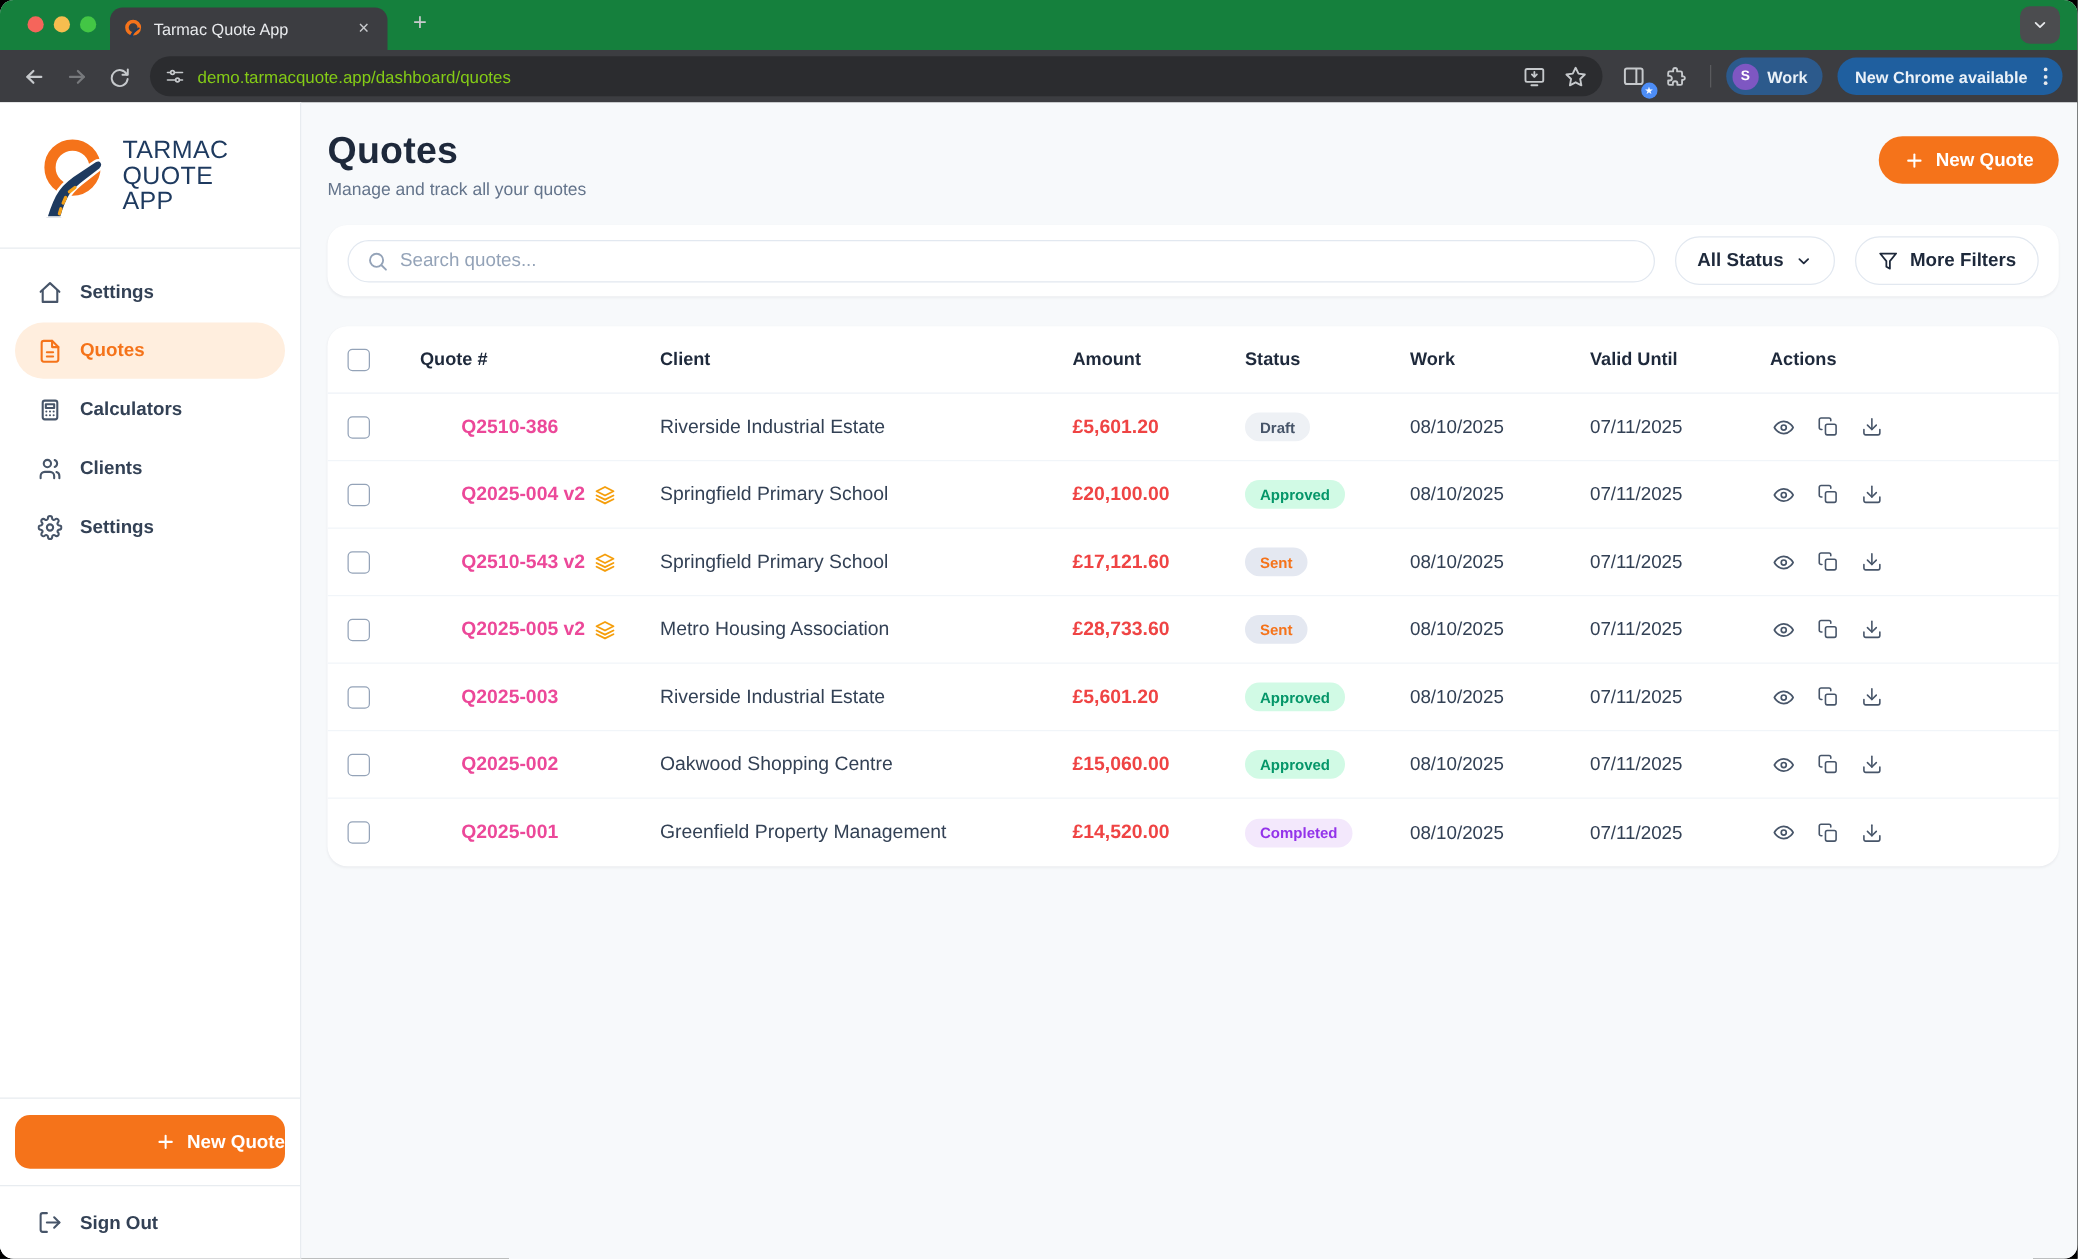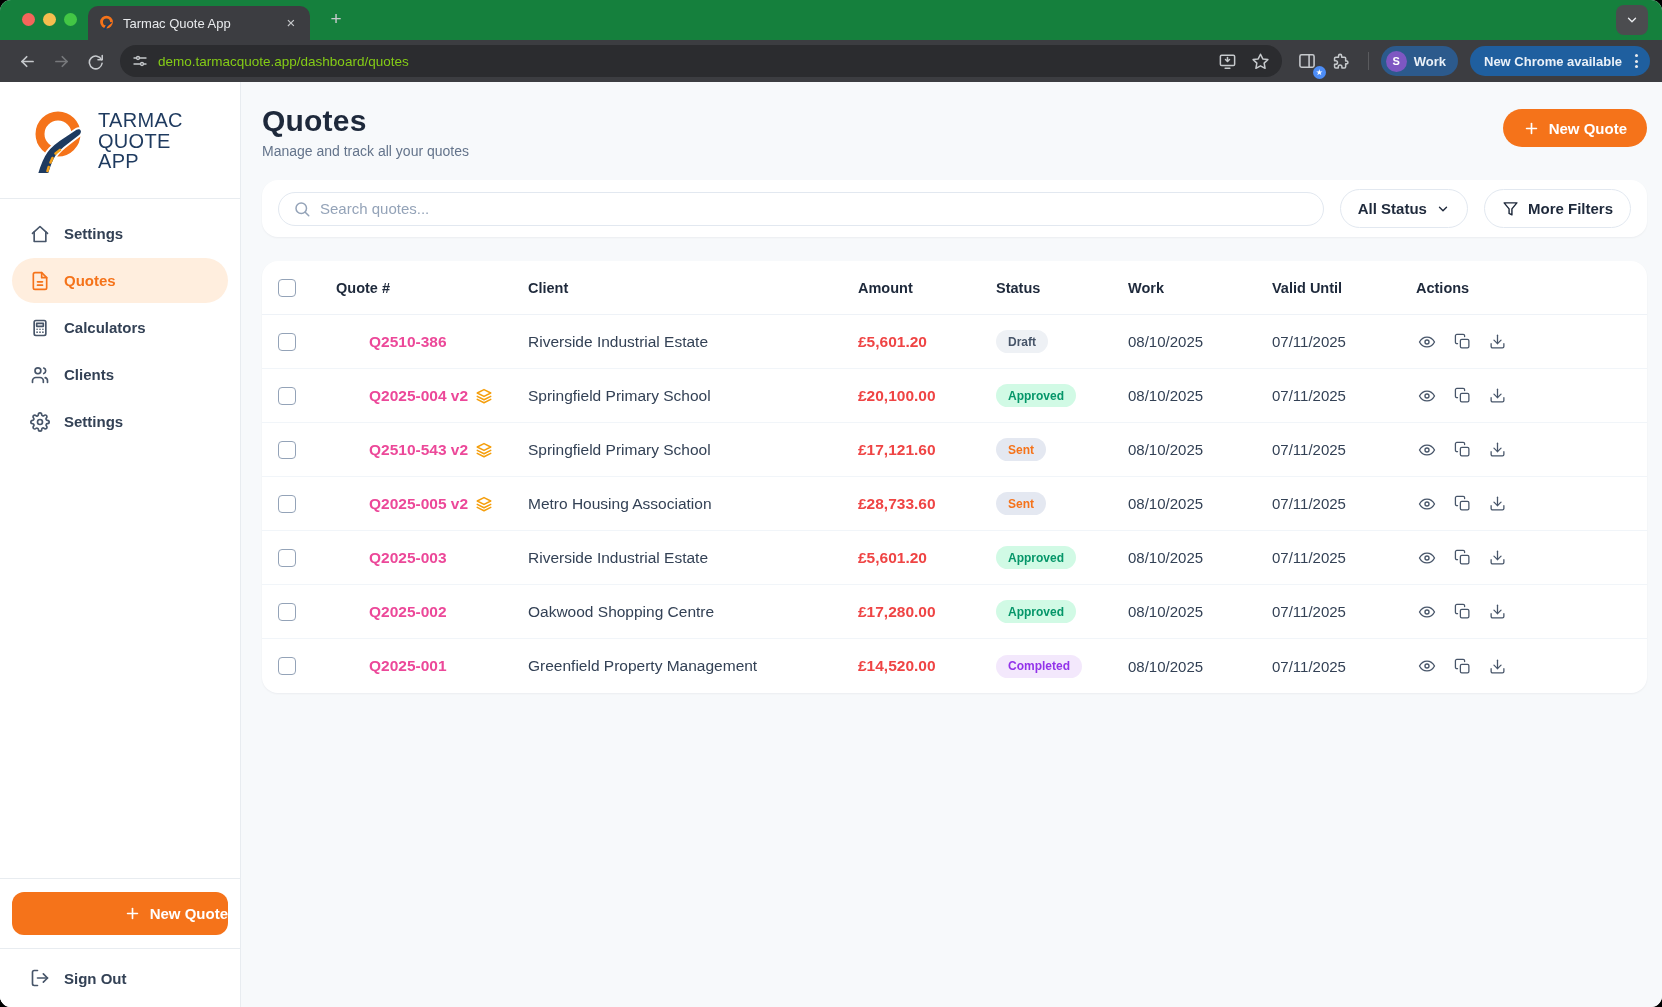--- a/index.html
+++ b/index.html
@@ -533,21 +533,21 @@
     <div class="cell">
                 <input type="checkbox" style="">
               </div>
     <div class="cell">
       <span class="quote-link">
         <span class="q">Q2025-002</span>
 
       </span>
     </div>
     <div class="cell c-client">Oakwood Shopping Centre</div>
-    <div class="cell c-amount">£17,280.00</div>
+    <div class="cell c-amount">£15,060.00</div>
     <div class="cell"><span class="badge badge--approved">Approved</span></div>
     <div class="cell c-date">08/10/2025</div>
     <div class="cell c-valid">07/11/2025</div>
     <div class="cell c-actions">
       <button class="icon-btn">
         <svg width="18" height="18" viewBox="0 0 24 24" fill="none" stroke-width="1.8" stroke-linecap="round" stroke-linejoin="round">
                     <path d="M2 12s3.5-6.5 10-6.5S22 12 22 12s-3.5 6.5-10 6.5S2 12 2 12z"></path>
                     <circle cx="12" cy="12" r="2.7"></circle>
                   </svg>
       </button>

